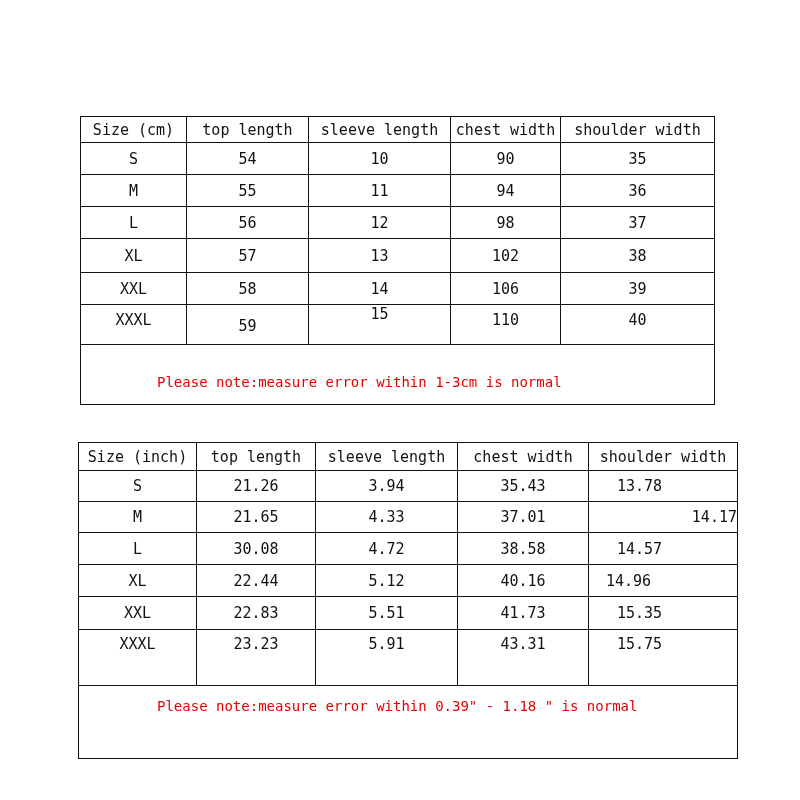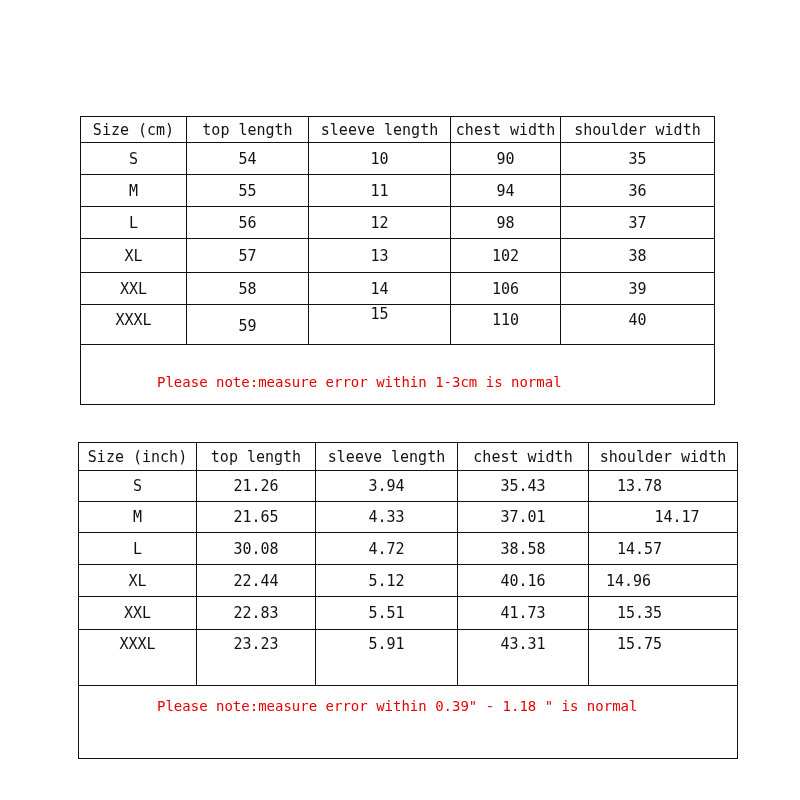--- a/index.html
+++ b/index.html
@@ -101,21 +101,21 @@
     <td>21.26</td>
     <td>3.94</td>
     <td>35.43</td>
     <td style="text-align:left;padding-left:28px">13.78</td>
   </tr>
   <tr style="height:31px">
     <td>M</td>
     <td>21.65</td>
     <td>4.33</td>
     <td>37.01</td>
-    <td style="text-align:center;padding-left:28px">14.17</td>
+    <td style="text-align:right;padding-left:28px">14.17</td>
   </tr>
   <tr style="height:32px">
     <td>L</td>
     <td>30.08</td>
     <td>4.72</td>
     <td>38.58</td>
     <td style="text-align:left;padding-left:28px">14.57</td>
   </tr>
   <tr style="height:32px">
     <td>XL</td>

